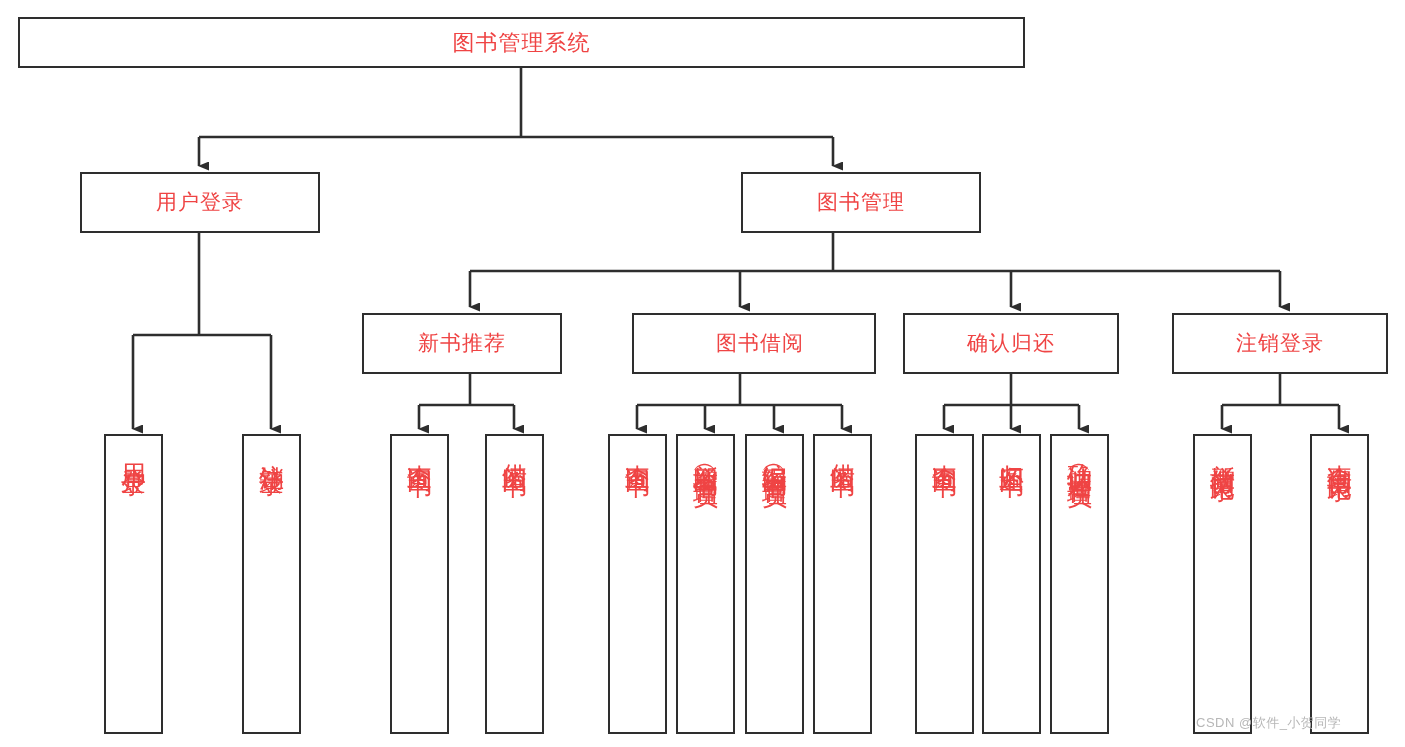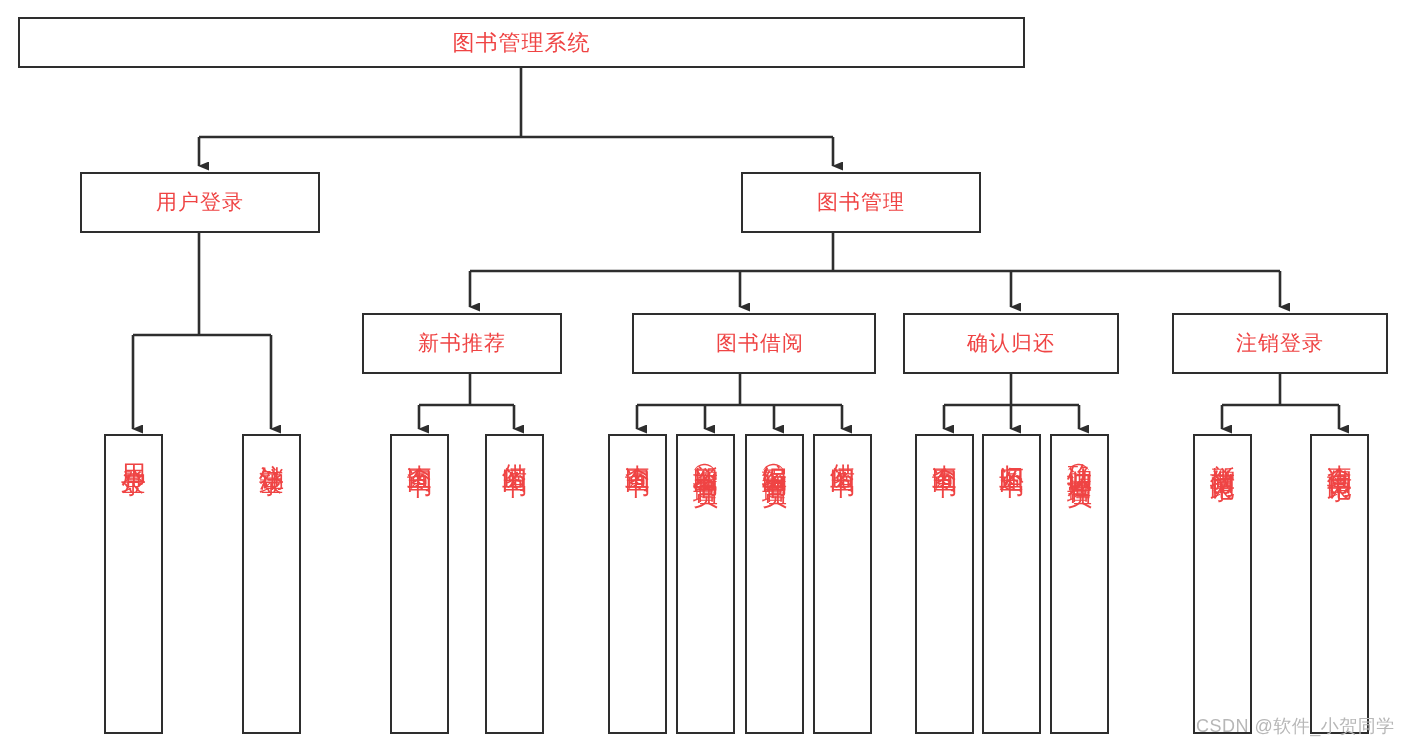--- a/index.html
+++ b/index.html
@@ -11,21 +11,21 @@
         border:2.5px solid #2e2e2e;display:flex;align-items:center;justify-content:center;}
   .node .lbl{color:#ef4444;line-height:1.18;text-align:right;}
 
   .node.h .lbl{font-size:21px;white-space:nowrap;letter-spacing:1px;}
   .node.root .lbl{font-size:22px;letter-spacing:1px;}
 
   .node.v{padding:8px 2px;align-items:flex-start;justify-content:center;}
   .node.v .lbl{writing-mode:vertical-rl;text-orientation:upright;
                font-size:25px;letter-spacing:3px;line-height:1.0;white-space:nowrap;}
 
-  #watermark{position:absolute;left:1196px;top:714px;font-size:18px;color:#b7b7b7;
+  #watermark{position:absolute;left:1196px;top:714px;font-size:13px;color:#b7b7b7;
              white-space:nowrap;letter-spacing:0.5px;}
 </style>
 </head>
 <body>
 
 <div id="stage">
 
   <svg xmlns="http://www.w3.org/2000/svg">
     <defs>
       <marker id="arrow" markerWidth="9" markerHeight="11" refX="4.5" refY="10" orient="auto" markerUnits="userSpaceOnUse">

